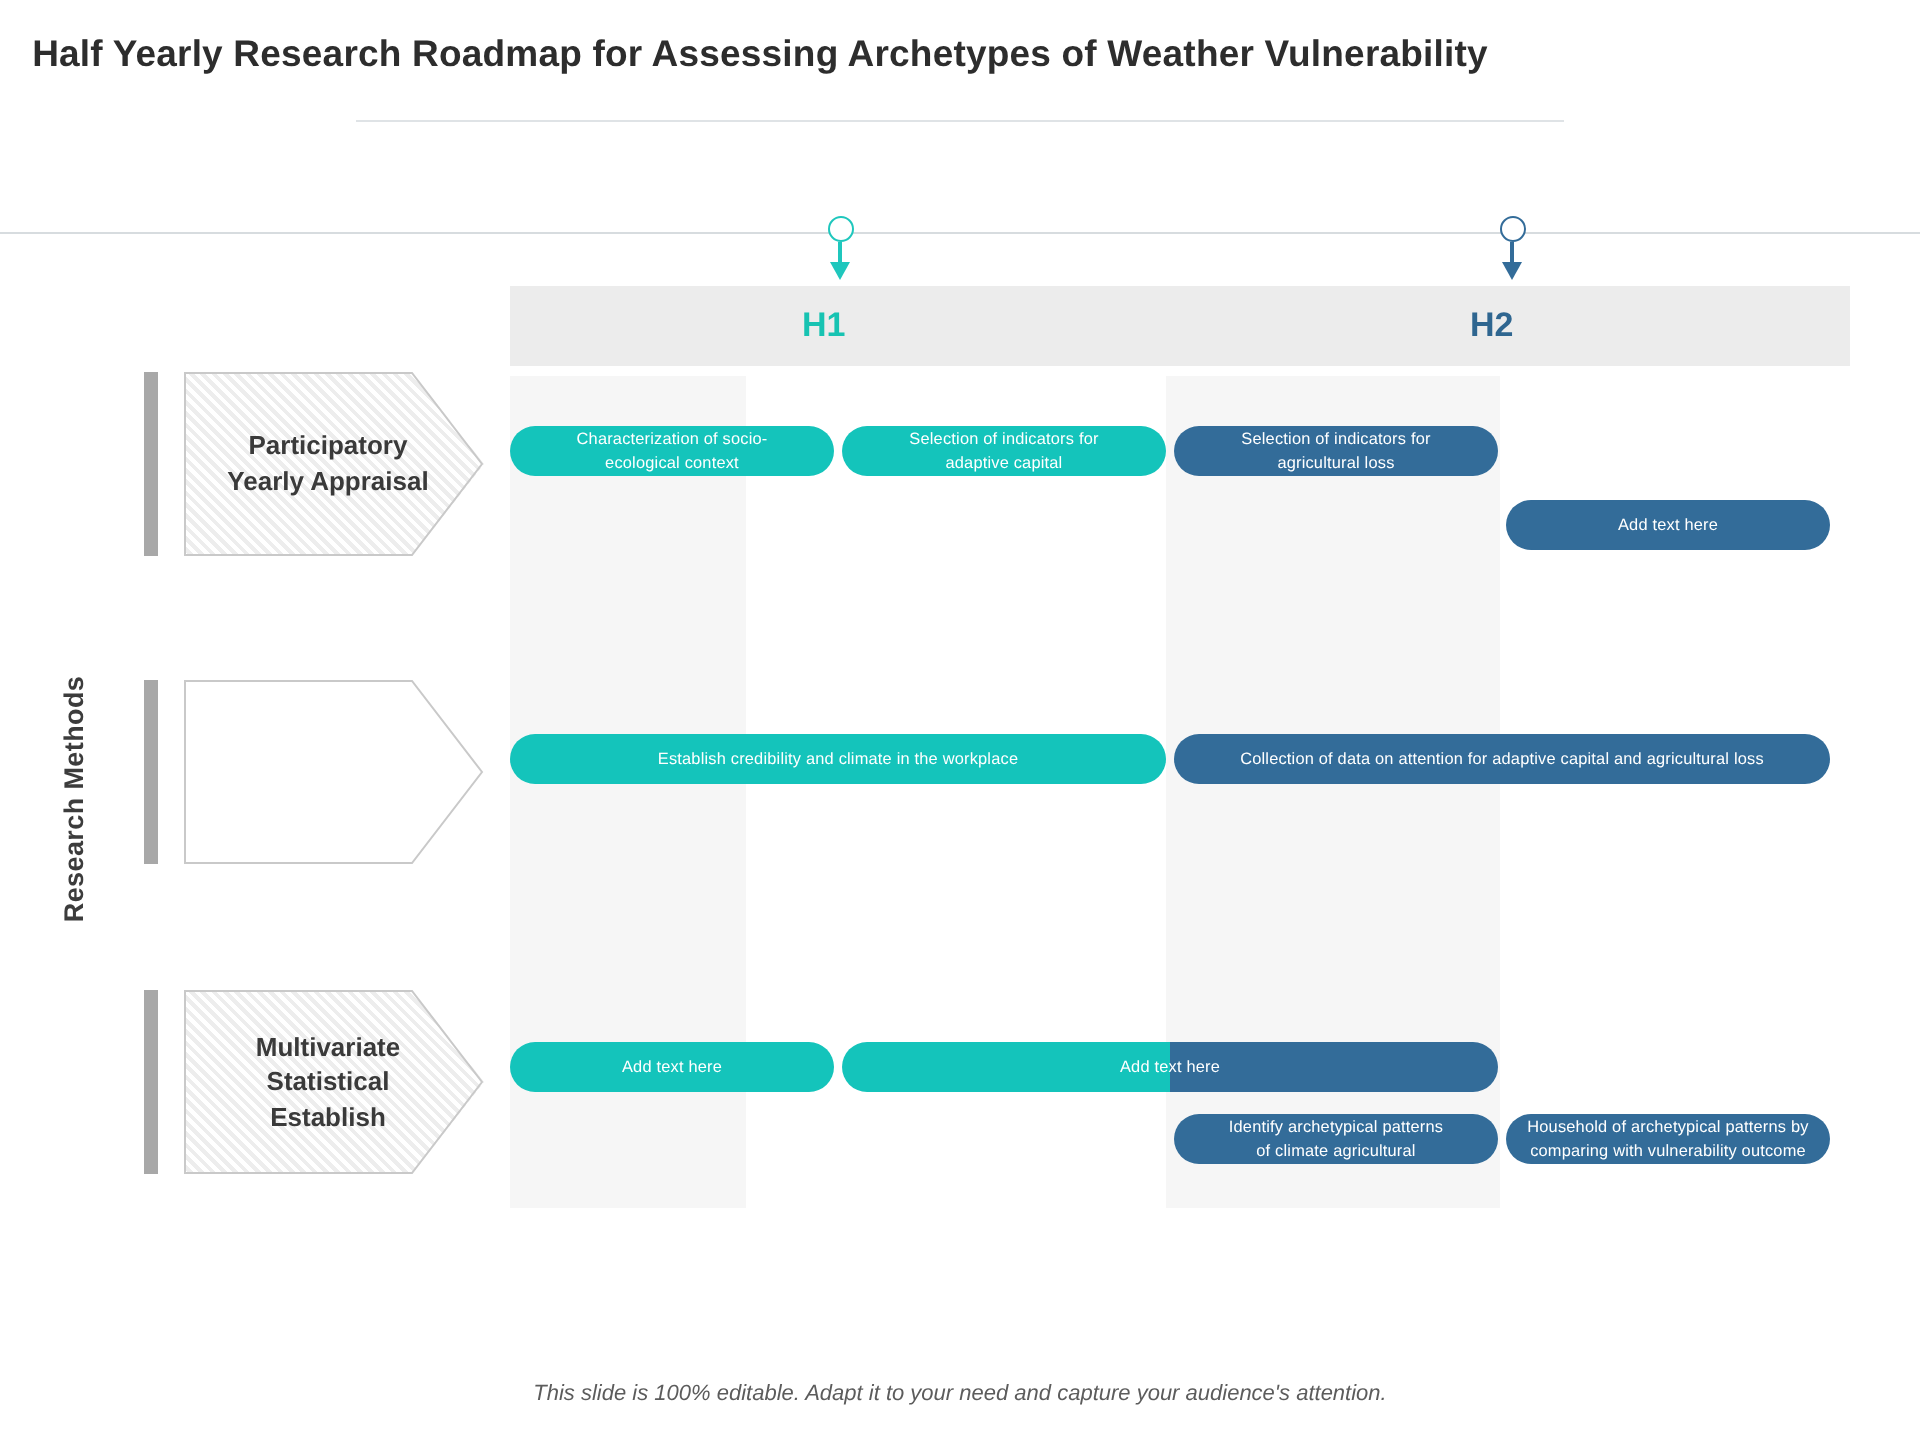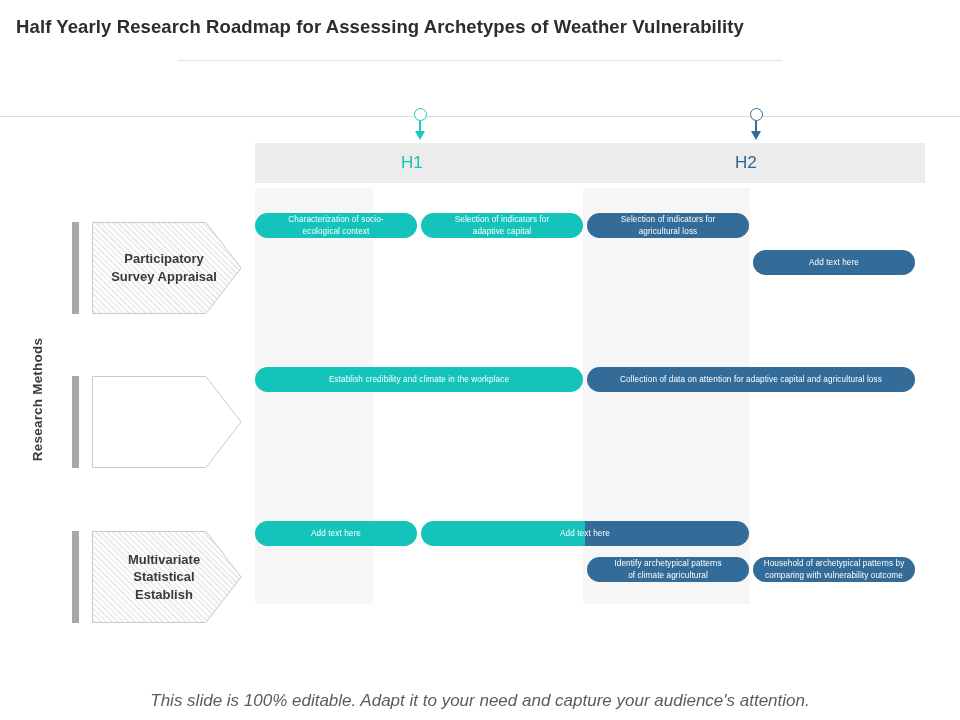--- a/index.html
+++ b/index.html
@@ -81,21 +81,21 @@
     left: 255px;
     top: 143px;
     width: 670px;
     height: 40px;
     background: #ececec;
   }
   .header-label {
     position: absolute;
     top: 10px;
     font-size: 17px;
-    font-weight: normal;
+    font-weight: bold;
   }
   #header-h1 { left: 146px; color: #17c3b2; }
   #header-h2 { left: 480px; color: #2f6690; }
 
   
   .shade-col {
     position: absolute;
     top: 188px;
     height: 416px;
     background: #f6f6f6;
@@ -116,21 +116,20 @@
     color: #3c3c3c;
     letter-spacing: 0.2px;
   }
 
   
   .method {
     position: absolute;
     left: 72px;
     width: 170px;
     height: 92px;
-    margin-top: 36px;
   }
   .method .tick {
     position: absolute;
     left: 0;
     top: 0;
     width: 7px;
     height: 92px;
     background: #a8a8a8;
   }
   .method .chev {
@@ -196,21 +195,21 @@
     background: linear-gradient(to right, #14c4bb 0%, #14c4bb 50%, #336c99 50%, #336c99 100%);
   }
 
   
   .footer-note {
     position: absolute;
     left: 0;
     top: 691px;
     width: 960px;
     text-align: center;
-    font-size: 17px;
+    font-size: 11px;
     font-style: italic;
     color: #5c5c5c;
   }
 </style>
 </head>
 <body>
 
 <div class="slide-title">Half Yearly Research Roadmap for Assessing Archetypes of Weather Vulnerability</div>
 <div class="title-rule"></div>
 
@@ -235,21 +234,21 @@
 <div class="shade-col" id="shade-col-1"></div>
 <div class="shade-col" id="shade-col-2"></div>
 
 <div class="axis-label">Research Methods</div>
 
 <div class="method" id="method-1">
   <div class="tick"></div>
   <div class="chev">
     <div class="mlabel">
       <span>Participatory</span><br>
-      <span>Survey Appraisal</span>
+      <span>Yearly Appraisal</span>
     </div>
   </div>
   <div class="chev-border">
     <svg width="150" height="92" viewBox="0 0 150 92">
       <polygon points="0.5,0.5 114,0.5 149,46 114,91.5 0.5,91.5" fill="none" stroke="#c9c9c9" stroke-width="1"></polygon>
     </svg>
   </div>
 </div>
 
 <div class="method" id="method-2">

